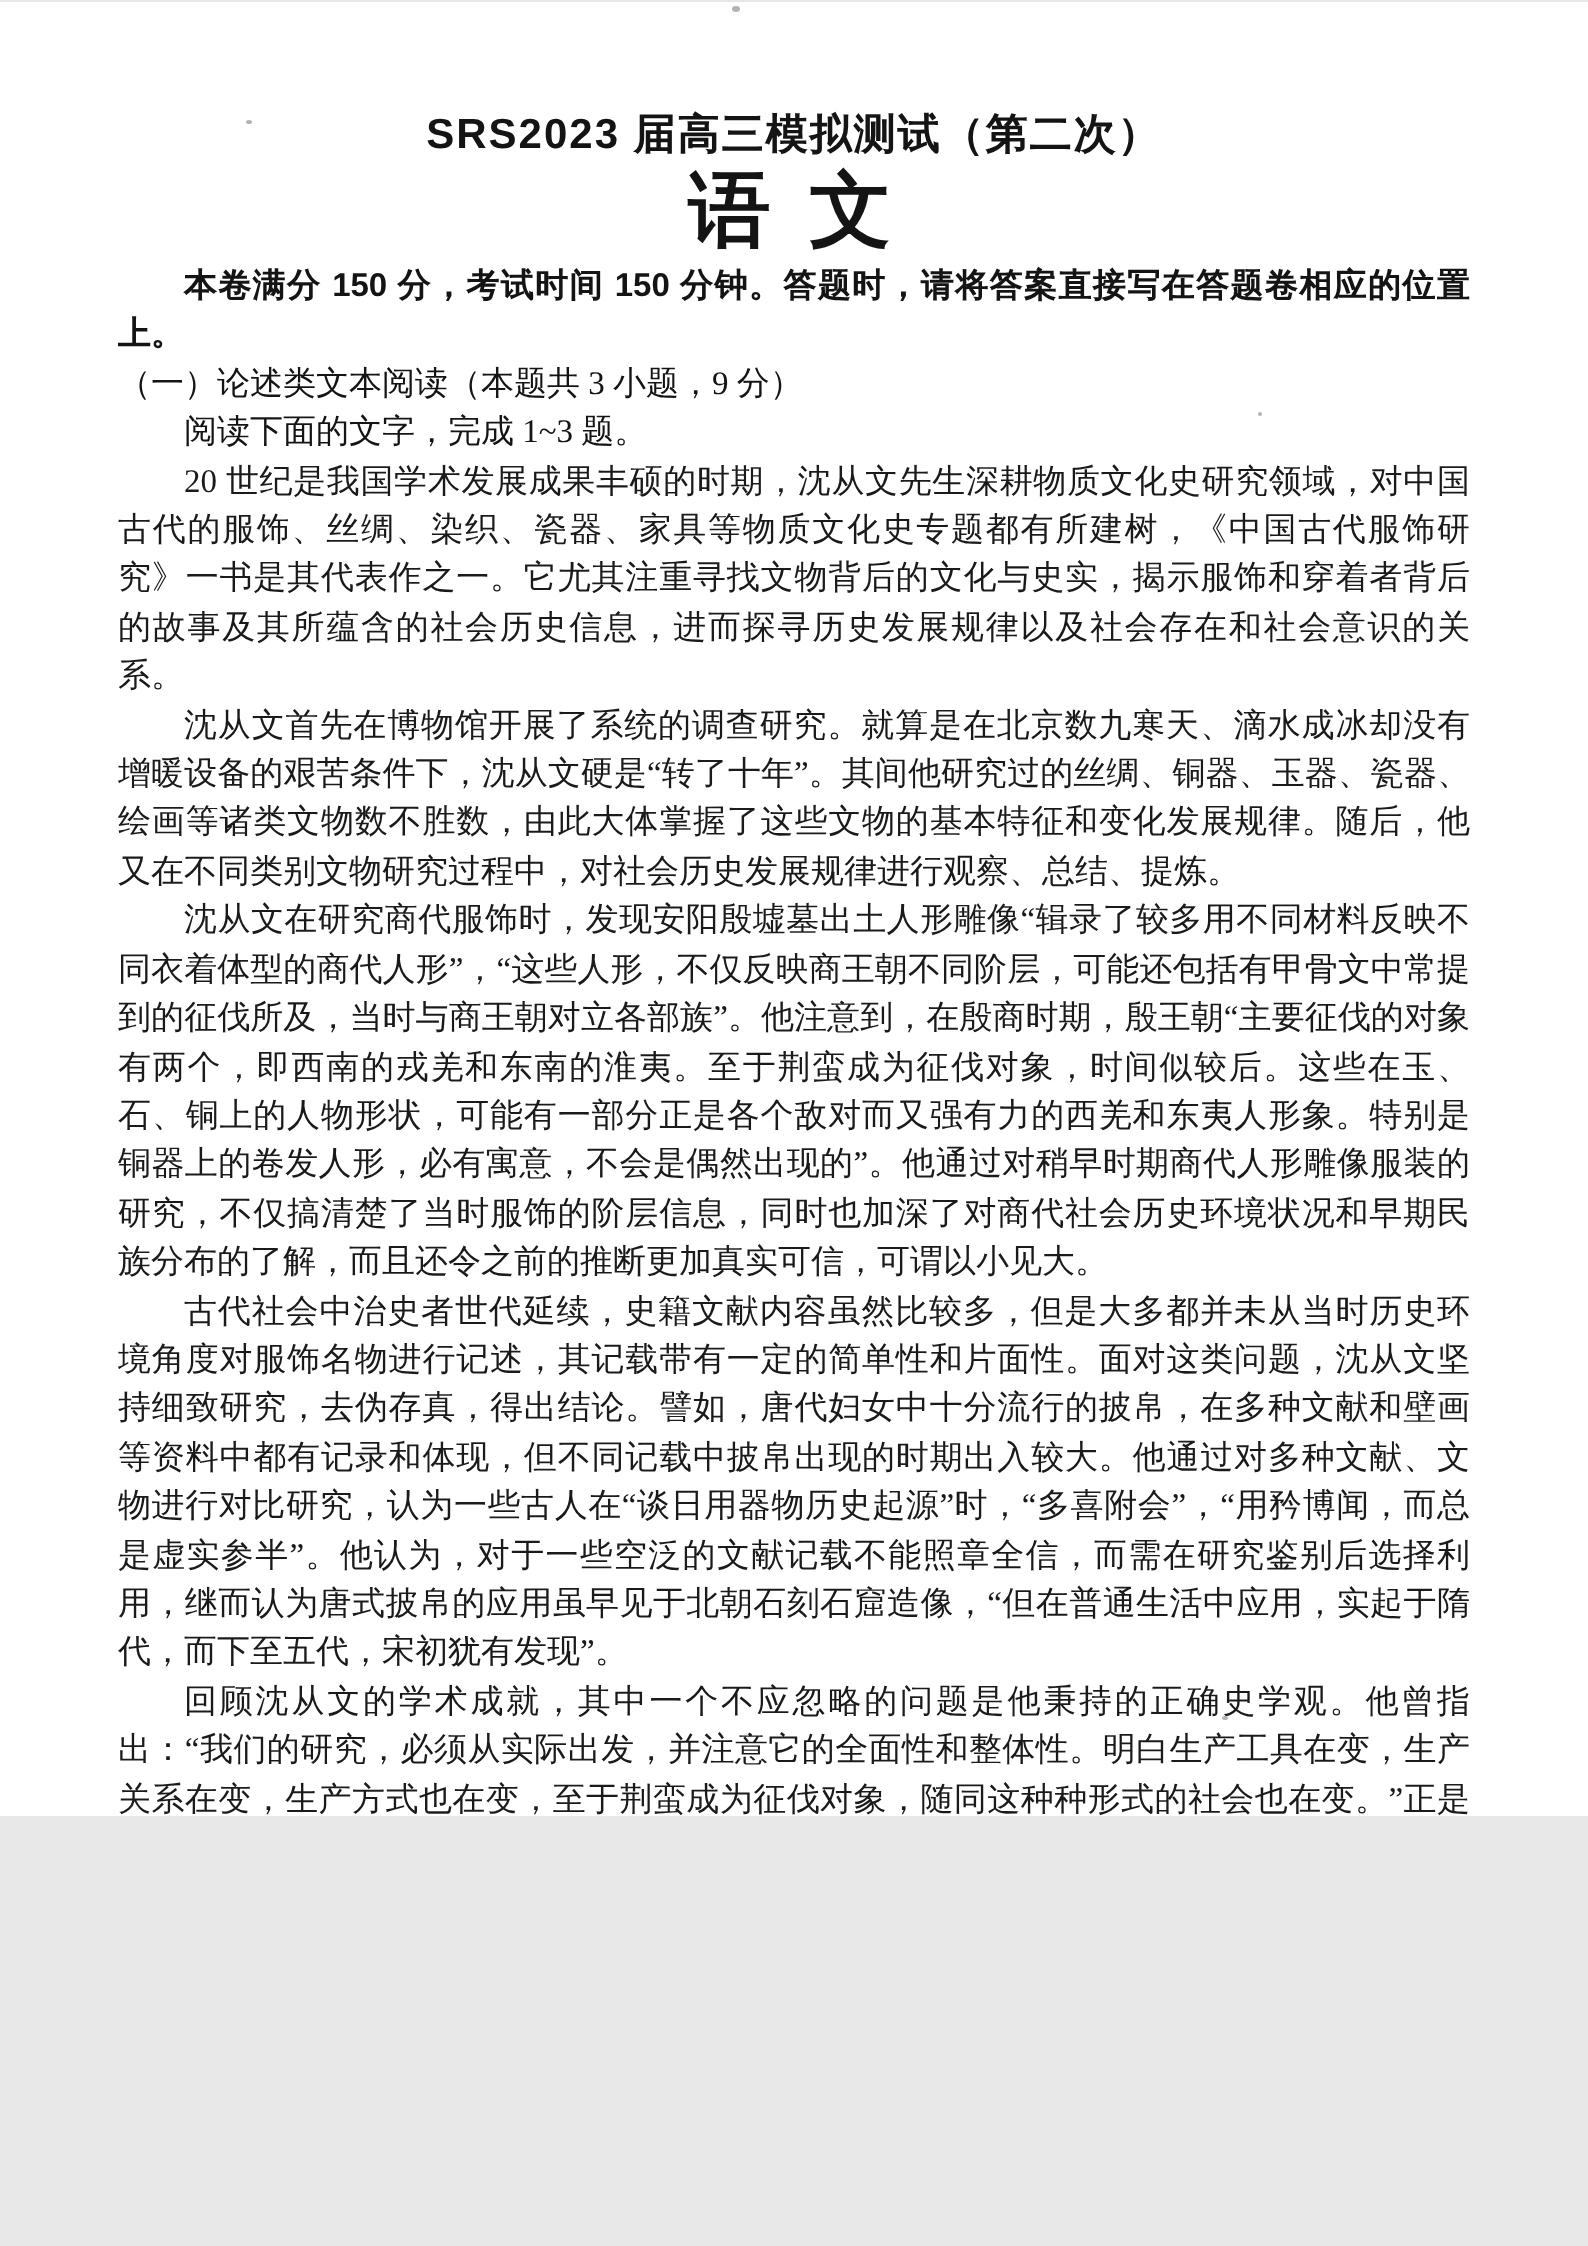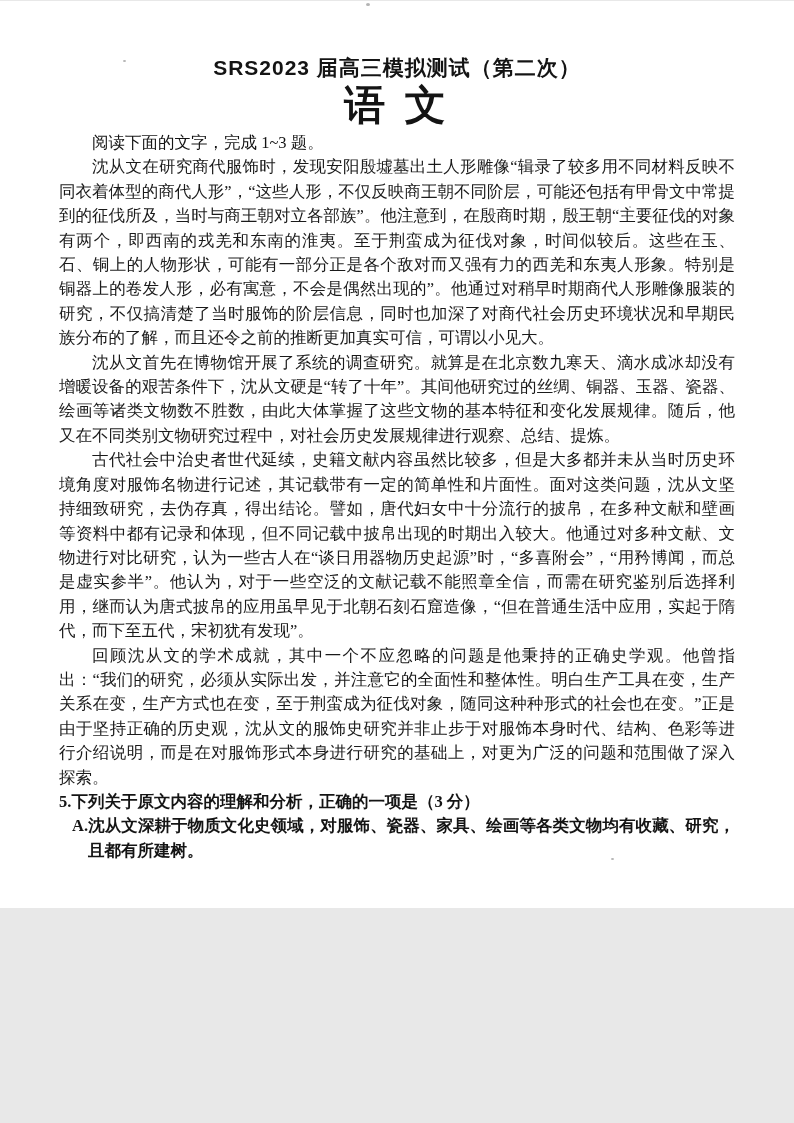--- a/index.html
+++ b/index.html
@@ -102,26 +102,29 @@
   <div class="speck s1"></div>
   <div class="speck s2"></div>
   <div class="speck s3"></div>
   <div class="speck s4"></div>
   <div class="speck s5"></div>
   <div class="speck s6"></div>
 
   <h1 class="exam-title">SRS2023 届高三模拟测试（第二次）</h1>
   <h2 class="subject-title">语  文</h2>
 
+  <p class="bodyline intro">本卷满分 150 分，考试时间 150 分钟。答题时，请将答案直接写在答题卷相应的位置上。</p>
 
+  <p class="bodyline subsection-heading">（一）论述类文本阅读（本题共 3 小题，9 分）</p>
   <p class="bodyline reading-prompt">阅读下面的文字，完成 1~3 题。</p>
 
   <div class="passage">
+    <p>20 世纪是我国学术发展成果丰硕的时期，沈从文先生深耕物质文化史研究领域，对中国古代的服饰、丝绸、染织、瓷器、家具等物质文化史专题都有所建树，《中国古代服饰研究》一书是其代表作之一。它尤其注重寻找文物背后的文化与史实，揭示服饰和穿着者背后的故事及其所蕴含的社会历史信息，进而探寻历史发展规律以及社会存在和社会意识的关系。</p>
+    <p>沈从文首先在博物馆开展了系统的调查研究。就算是在北京数九寒天、滴水成冰却没有增暖设备的艰苦条件下，沈从文硬是“转了十年”。其间他研究过的丝绸、铜器、玉器、瓷器、绘画等诸类文物数不胜数，由此大体掌握了这些文物的基本特征和变化发展规律。随后，他又在不同类别文物研究过程中，对社会历史发展规律进行观察、总结、提炼。</p>
     <p>沈从文在研究商代服饰时，发现安阳殷墟墓出土人形雕像“辑录了较多用不同材料反映不同衣着体型的商代人形”，“这些人形，不仅反映商王朝不同阶层，可能还包括有甲骨文中常提到的征伐所及，当时与商王朝对立各部族”。他注意到，在殷商时期，殷王朝“主要征伐的对象有两个，即西南的戎羌和东南的淮夷。至于荆蛮成为征伐对象，时间似较后。这些在玉、石、铜上的人物形状，可能有一部分正是各个敌对而又强有力的西羌和东夷人形象。特别是铜器上的卷发人形，必有寓意，不会是偶然出现的”。他通过对稍早时期商代人形雕像服装的研究，不仅搞清楚了当时服饰的阶层信息，同时也加深了对商代社会历史环境状况和早期民族分布的了解，而且还令之前的推断更加真实可信，可谓以小见大。</p>
-    <p>沈从文首先在博物馆开展了系统的调查研究。就算是在北京数九寒天、滴水成冰却没有增暖设备的艰苦条件下，沈从文硬是“转了十年”。其间他研究过的丝绸、铜器、玉器、瓷器、绘画等诸类文物数不胜数，由此大体掌握了这些文物的基本特征和变化发展规律。随后，他又在不同类别文物研究过程中，对社会历史发展规律进行观察、总结、提炼。</p>
     <p>古代社会中治史者世代延续，史籍文献内容虽然比较多，但是大多都并未从当时历史环境角度对服饰名物进行记述，其记载带有一定的简单性和片面性。面对这类问题，沈从文坚持细致研究，去伪存真，得出结论。譬如，唐代妇女中十分流行的披帛，在多种文献和壁画等资料中都有记录和体现，但不同记载中披帛出现的时期出入较大。他通过对多种文献、文物进行对比研究，认为一些古人在“谈日用器物历史起源”时，“多喜附会”，“用矜博闻，而总是虚实参半”。他认为，对于一些空泛的文献记载不能照章全信，而需在研究鉴别后选择利用，继而认为唐式披帛的应用虽早见于北朝石刻石窟造像，“但在普通生活中应用，实起于隋代，而下至五代，宋初犹有发现”。</p>
     <p>回顾沈从文的学术成就，其中一个不应忽略的问题是他秉持的正确史学观。他曾指出：“我们的研究，必须从实际出发，并注意它的全面性和整体性。明白生产工具在变，生产关系在变，生产方式也在变，至于荆蛮成为征伐对象，随同这种种形式的社会也在变。”正是由于坚持正确的历史观，沈从文的服饰史研究并非止步于对服饰本身时代、结构、色彩等进行介绍说明，而是在对服饰形式本身进行研究的基础上，对更为广泛的问题和范围做了深入探索。</p>
   </div>
 
 
   <p class="bodyline question-stem">5.下列关于原文内容的理解和分析，正确的一项是（3 分）</p>
 
   <div>
     <p class="option"><span>A.</span><span>沈从文深耕于物质文化史领域，对服饰、瓷器、家具、绘画等各类文物均有收藏、研究，且都有所建树。</span></p>
 

